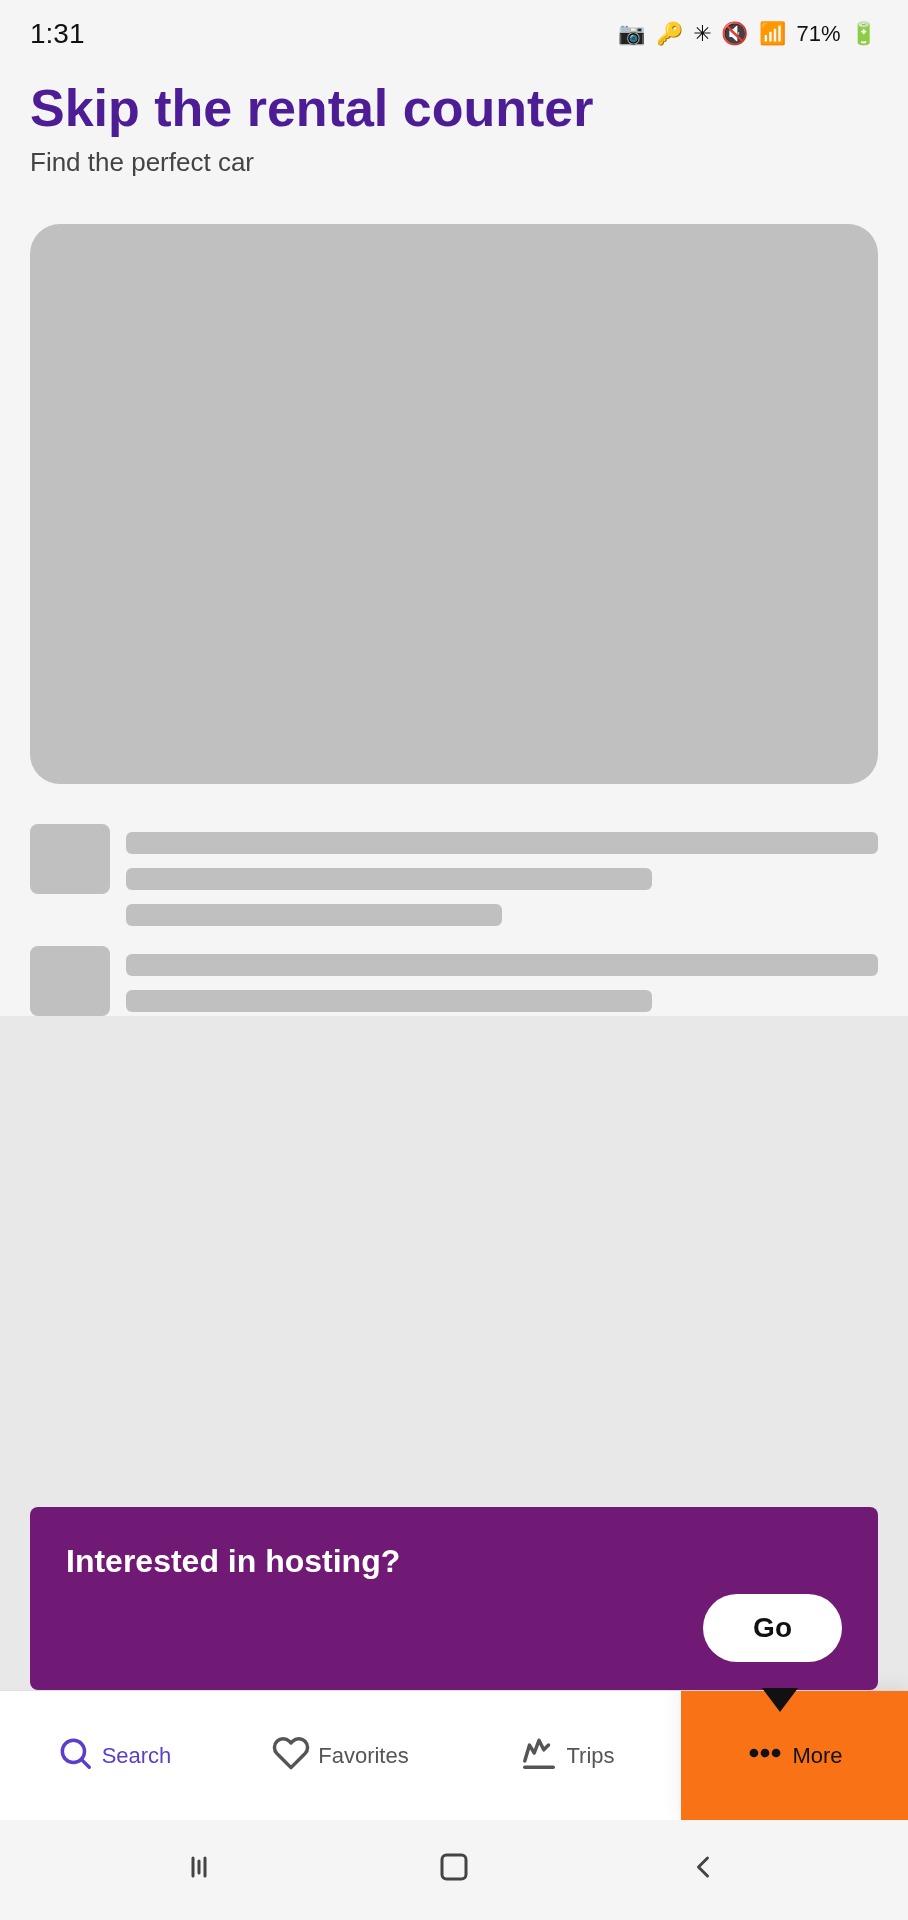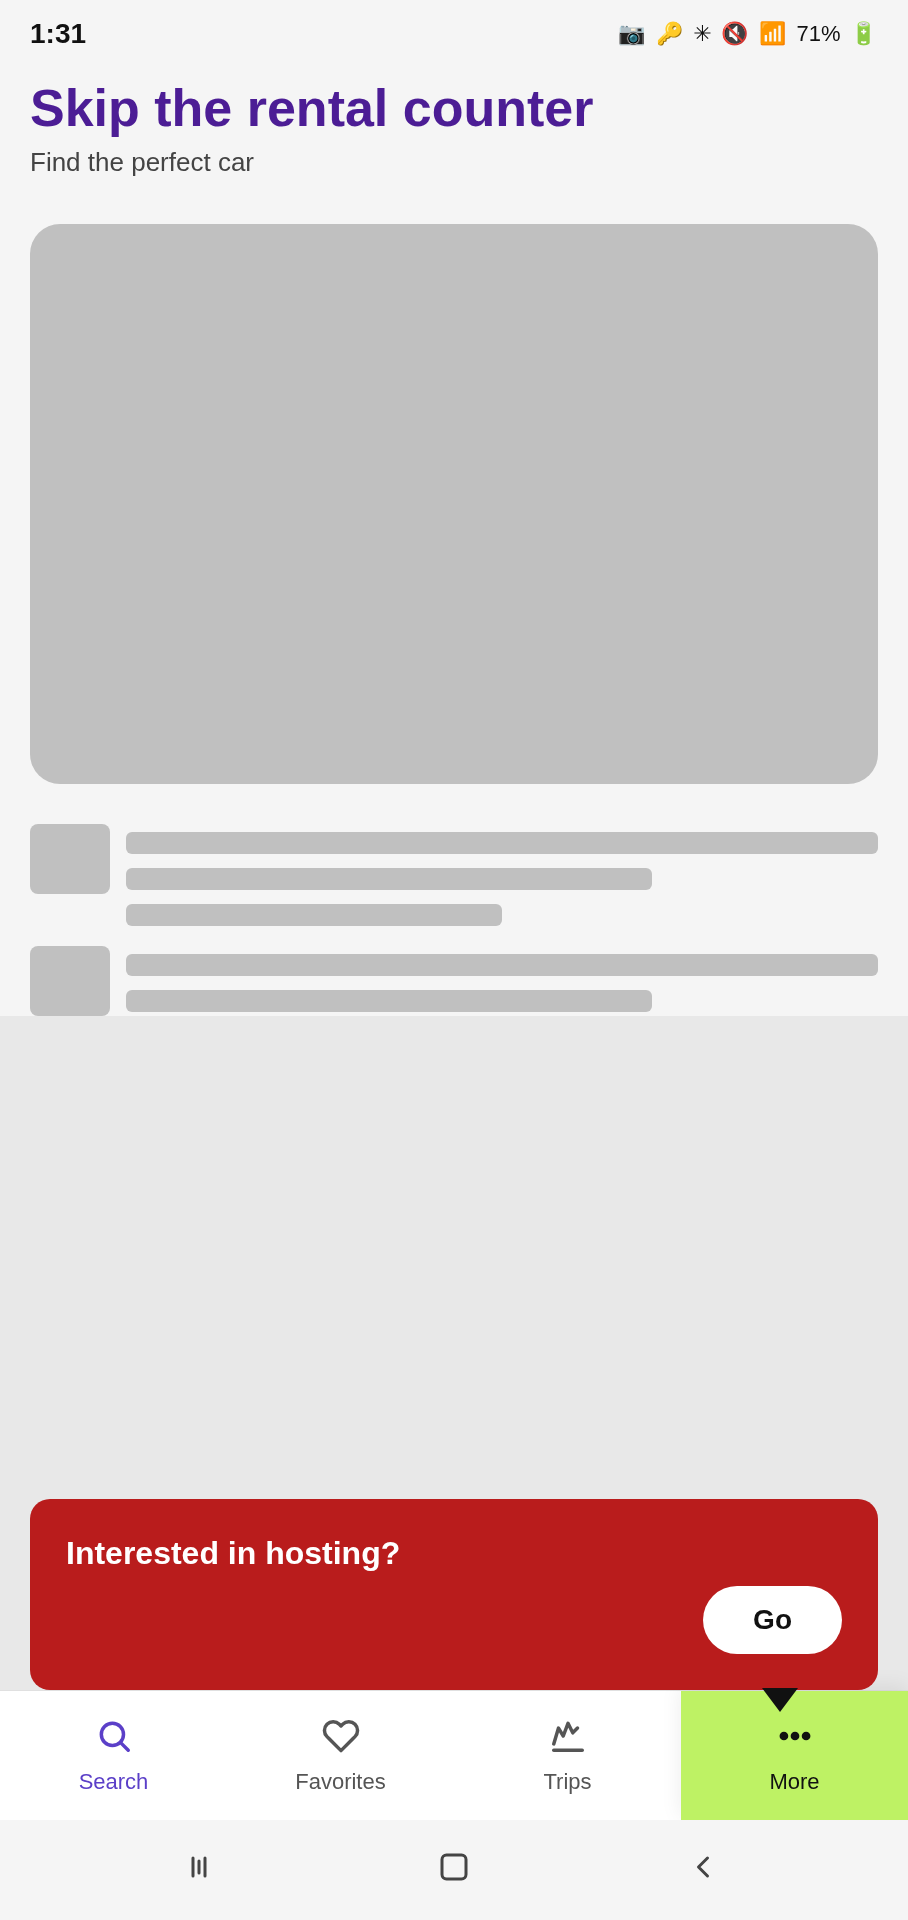--- a/index.html
+++ b/index.html
@@ -18,21 +18,21 @@
     .status-bar {
       display: flex;
       justify-content: space-between;
       align-items: center;
       padding: 18px 30px 10px;
       background: #f5f5f5;
     }
 
     .status-time {
       font-size: 28px;
-      font-weight: 700;
+      font-weight: 400;
       color: #111;
     }
 
     .status-icons {
       display: flex;
       align-items: center;
       gap: 10px;
       font-size: 22px;
       color: #111;
     }
@@ -104,23 +104,23 @@
     .skeleton-line.shorter {
       width: 50%;
     }
 
     
     .hosting-popup {
       position: absolute;
       bottom: 230px;
       left: 30px;
       right: 30px;
-      background: #b91c1c;
-      border-radius: 20px;
-      padding: 36px 36px 36px;
+      background: #701a75;
+      border-radius: 8px;
+      padding: 36px 36px 28px;
       z-index: 10;
     }
 
     .hosting-popup::after {
       content: '';
       position: absolute;
       bottom: -22px;
       right: 80px;
       width: 0;
       height: 0;
@@ -165,21 +165,21 @@
       background: #fff;
       display: flex;
       align-items: stretch;
       border-top: 1px solid #e0e0e0;
       height: 130px;
     }
 
     .nav-item {
       flex: 1;
       display: flex;
-      flex-direction: column;
+      flex-direction: row;
       align-items: center;
       justify-content: center;
       gap: 8px;
       cursor: pointer;
       padding: 10px 0;
     }
 
     .nav-item.active .nav-label {
       color: #5b3fc8;
     }
@@ -193,21 +193,21 @@
       color: #555;
       line-height: 1;
     }
 
     .nav-label {
       font-size: 22px;
       color: #555;
     }
 
     .nav-item.more-active {
-      background: #bef264;
+      background: #f97316;
       box-shadow: 0 -4px 20px rgba(0,0,0,0.08);
     }
 
     .nav-item.more-active .nav-label {
       color: #111;
     }
 
     
     .sys-nav-bar {
       position: absolute;

